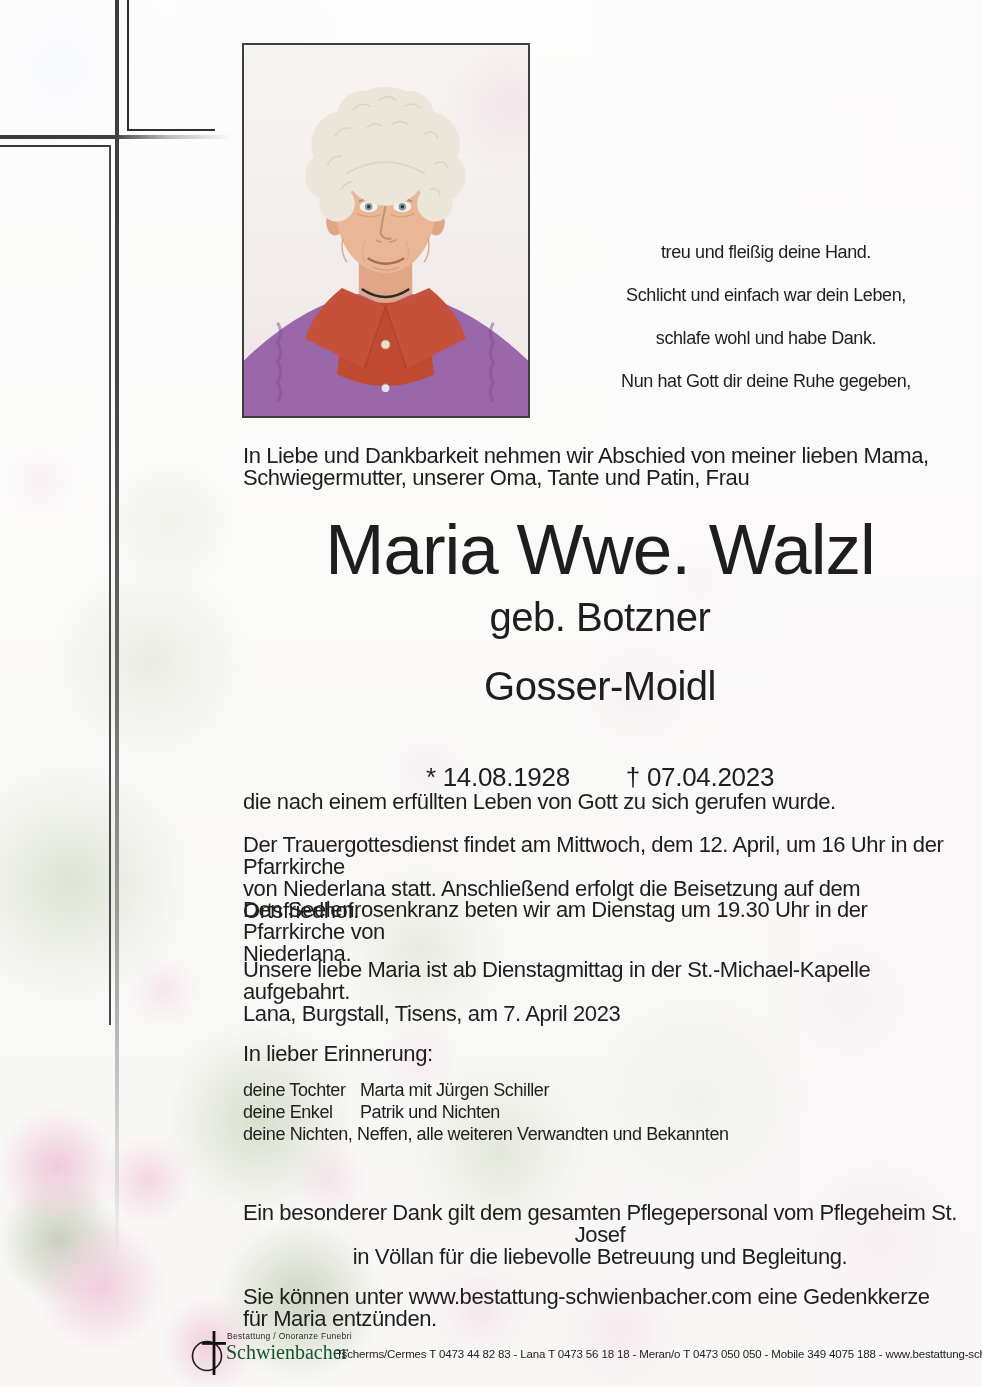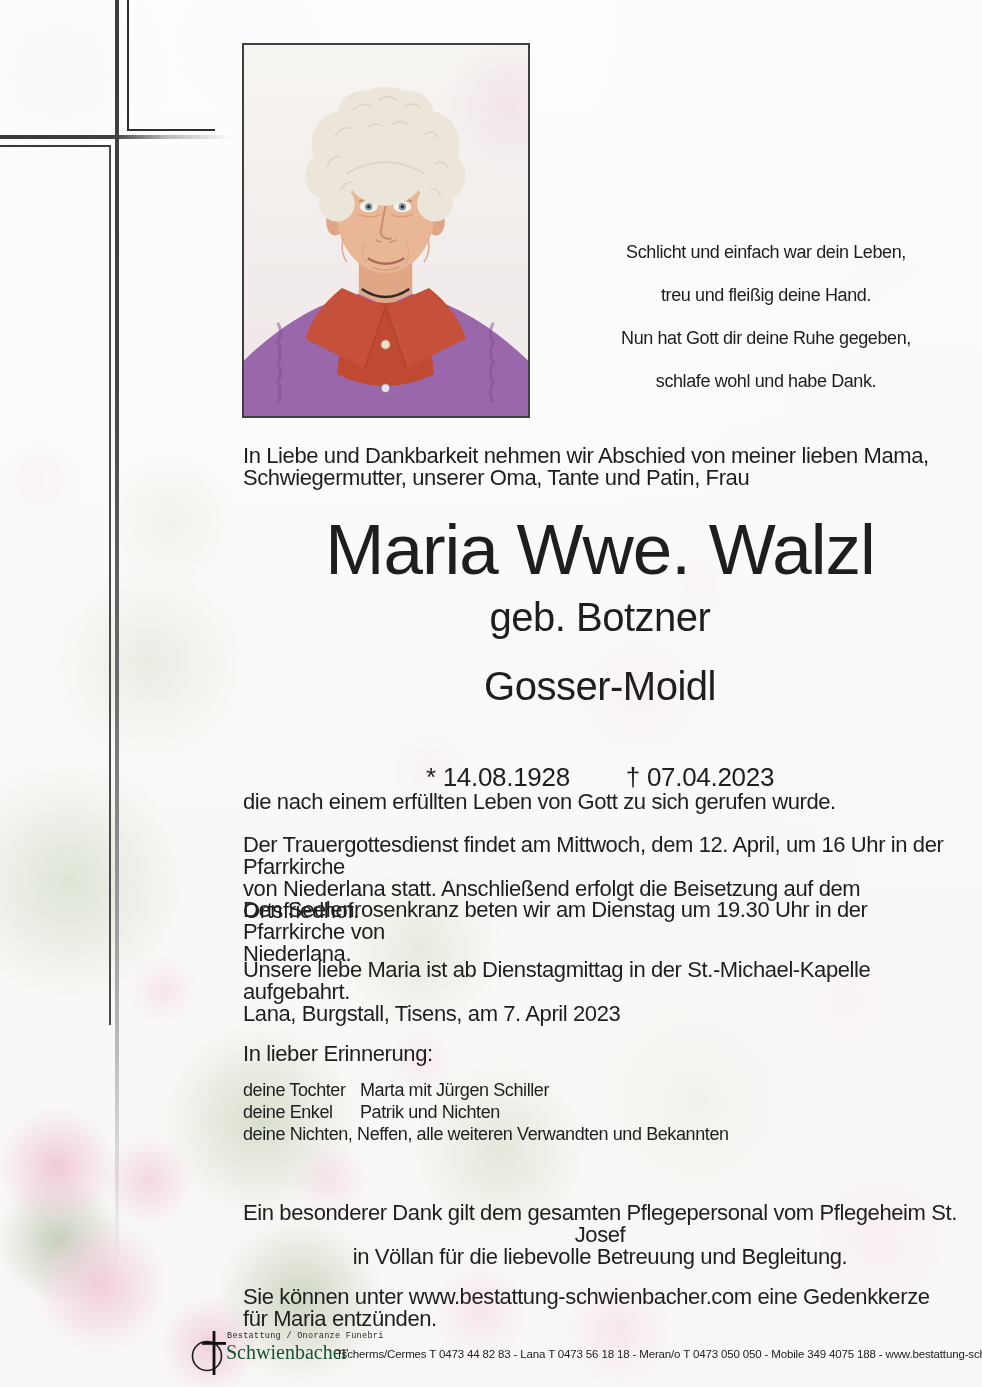--- a/index.html
+++ b/index.html
@@ -79,21 +79,21 @@
   .mourners{position:absolute;left:243px;top:1079px;width:714px;font-size:18px;
     letter-spacing:-0.4px;line-height:22px;}
   .mrow{display:flex;}
   .mrow .lbl{width:117px;flex:0 0 117px;}
   .thanks1{top:1202px;text-align:center;}
   .thanks2{top:1226px;text-align:center;}
   .candle{top:1286px;}
   
   .footer-logo{position:absolute;left:190px;top:1329px;width:46px;height:48px;}
   .brand-top{position:absolute;left:227px;top:1331px;font-size:8.5px;letter-spacing:.3px;
-    font-family:Liberation Mono, monospace;color:#2a2a2a;}
+    font-family:Liberation Sans, sans-serif;color:#2a2a2a;}
   .brand-name{position:absolute;left:226px;top:1341px;font-size:20px;
     font-family:"Liberation Serif",serif;color:#14532d;}
   .contact{position:absolute;left:336px;top:1348px;width:632px;font-size:11.5px;
     letter-spacing:-0.15px;color:#222;white-space:nowrap;}
 </style>
 </head>
 <body>
 
 <div class="page">
   <div class="bg"></div>
@@ -182,24 +182,24 @@
           <path d="M192,120 q10,-6 14,4"></path>
         <path d="M124,84 q8,-8 16,-2"></path>
           <path d="M150,80 q8,-6 16,0"></path>
         <path d="M98,146 q4,-8 12,-8"></path>
           <path d="M188,146 q8,-4 10,6"></path>
       </g>
     </svg>
   </figure>
 
   <div class="txt poem">
+    <div>treu und fleißig deine Hand.</div>
     <div>Schlicht und einfach war dein Leben,</div>
-    <div>treu und fleißig deine Hand.</div>
+    <div>schlafe wohl und habe Dank.</div>
     <div>Nun hat Gott dir deine Ruhe gegeben,</div>
-    <div>schlafe wohl und habe Dank.</div>
   </div>
 
   <div class="txt col intro">In Liebe und Dankbarkeit nehmen wir Abschied von meiner lieben Mama,
 Schwiegermutter, unserer Oma, Tante und Patin, Frau</div>
 
   <h1 class="name-main">Maria Wwe. Walzl</h1>
   <div class="name-geb">geb. Botzner</div>
   <div class="name-vulgo">Gosser-Moidl</div>
   <div class="dates">
     <span class="d">* 14.08.1928</span><span class="d">† 07.04.2023</span>

